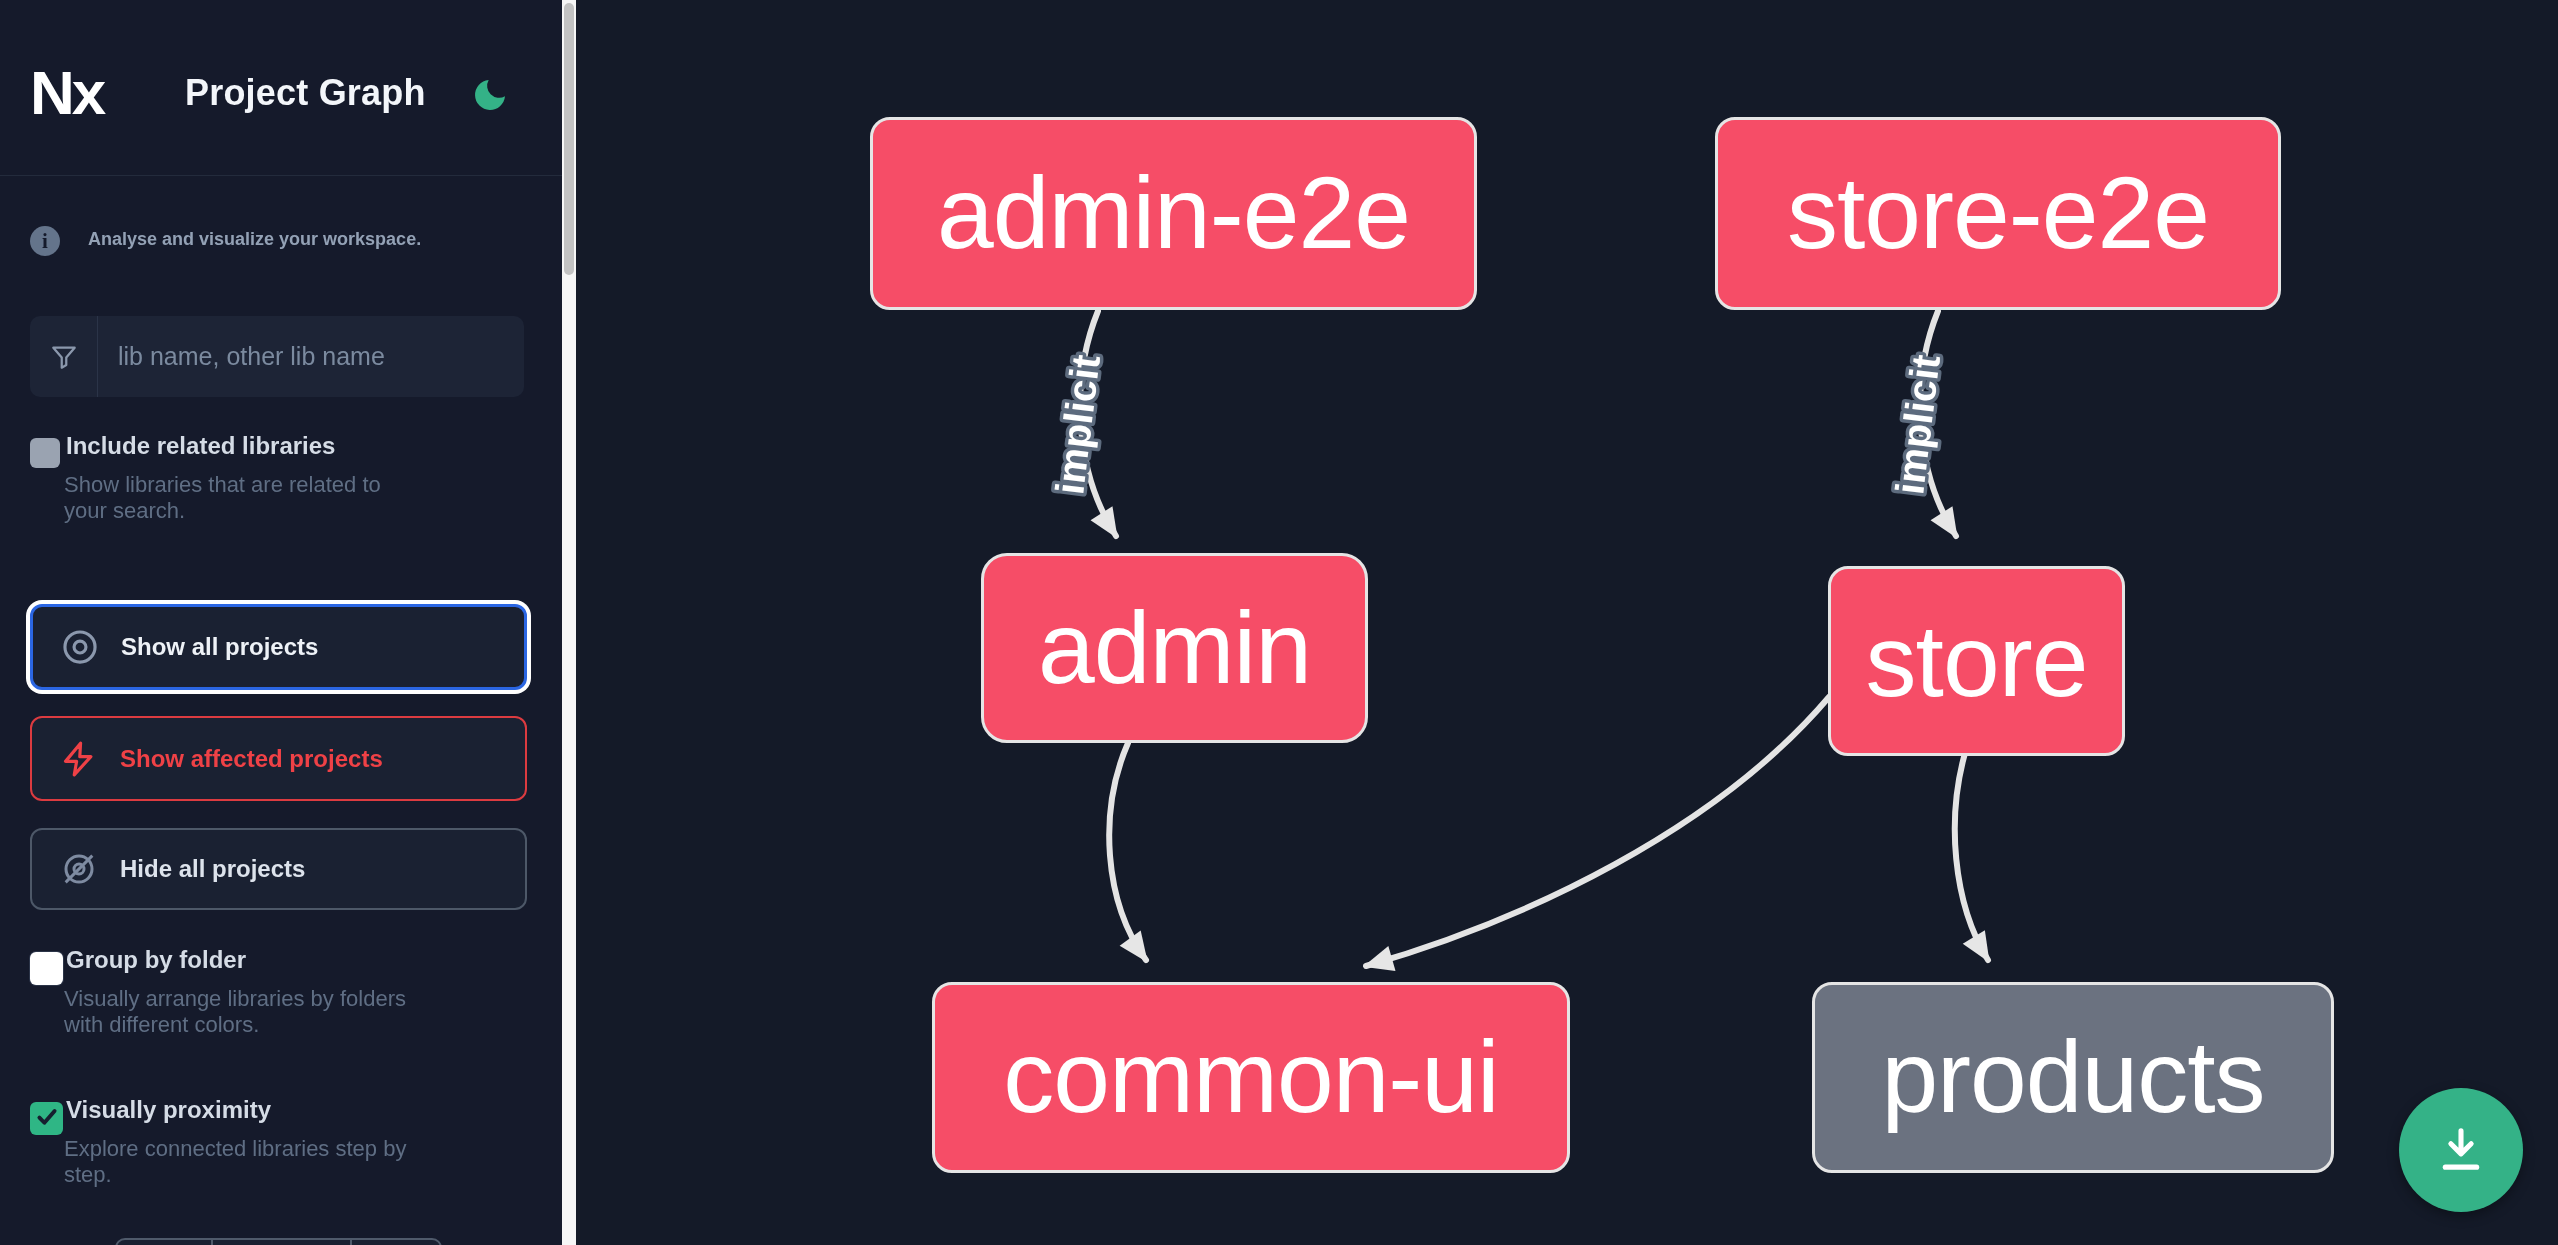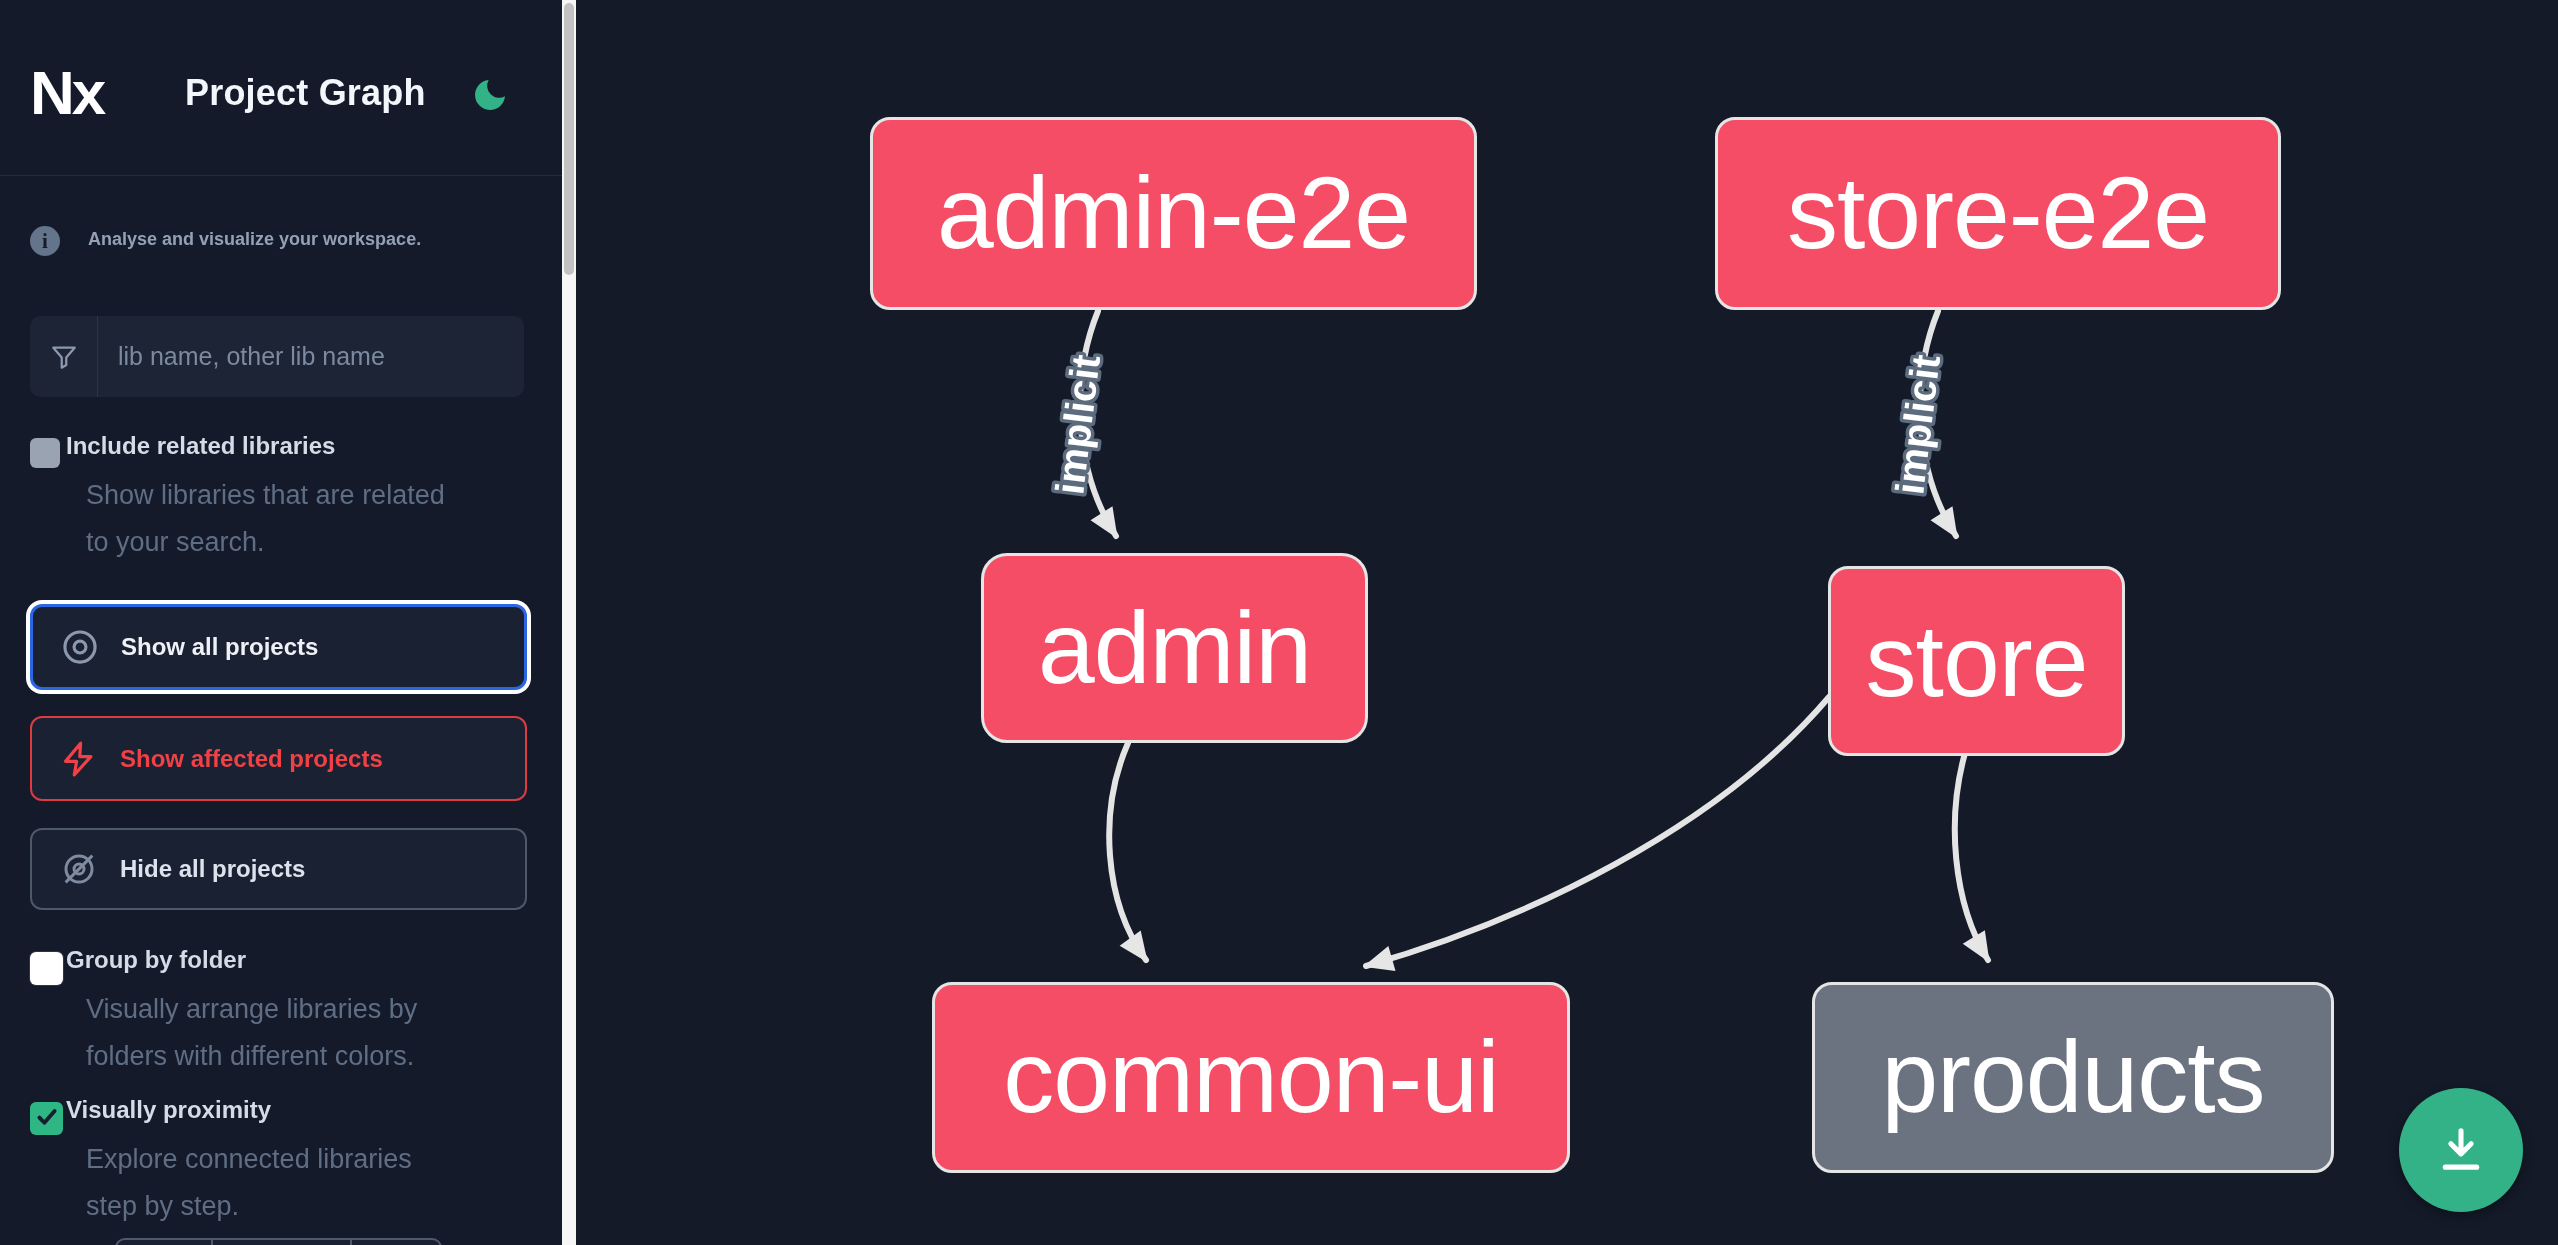--- a/index.html
+++ b/index.html
@@ -38,22 +38,22 @@
                   font-family:"Liberation Sans", sans-serif; }
   .search input::placeholder { color:#7b8a9f; }
 
   .opt-row { position:absolute; left:30px; width:500px; }
   .checkbox { position:absolute; left:0; top:6px; border-radius:6px; }
   .cb-gray  { width:30px; height:30px; background:#9aa3b1; }
   .cb-white { width:33px; height:33px; background:#ffffff; box-shadow:0 0 0 1px #2b3448; }
   .cb-green { width:33px; height:33px; background:#2fb685; display:flex;
               align-items:center; justify-content:center; }
   .opt-label { margin-left:36px; font-size:24px; font-weight:700; color:#d5dce6; }
-  .opt-desc  { margin-left:56px; margin-top:12px; width:360px; font-size:27px;
-               line-height:47px; color:#5f6e84; }
+  .opt-desc  { margin-left:34px; margin-top:12px; width:360px; font-size:22px;
+               line-height:26px; color:#5f6e84; }
 
   .sb-btn { position:absolute; left:30px; width:497px; height:86px; border-radius:12px;
             background:#1a2132; display:flex; align-items:center; padding-left:26px;
             cursor:pointer; font-family:"Liberation Sans", sans-serif; }
   .sb-btn .b-icon { width:42px; height:42px; flex:0 0 42px; margin-right:20px;
                     display:flex; align-items:center; justify-content:center; }
   .sb-btn .b-label { font-size:24px; font-weight:700; }
   .btn-showall { top:604px; border:3px solid #2b66e3; box-shadow:0 0 0 4px #ffffff; }
   .btn-showall .b-label { color:#eef2f7; }
   .btn-affected { top:716px; height:85px; border:2px solid #dc3b40; }

